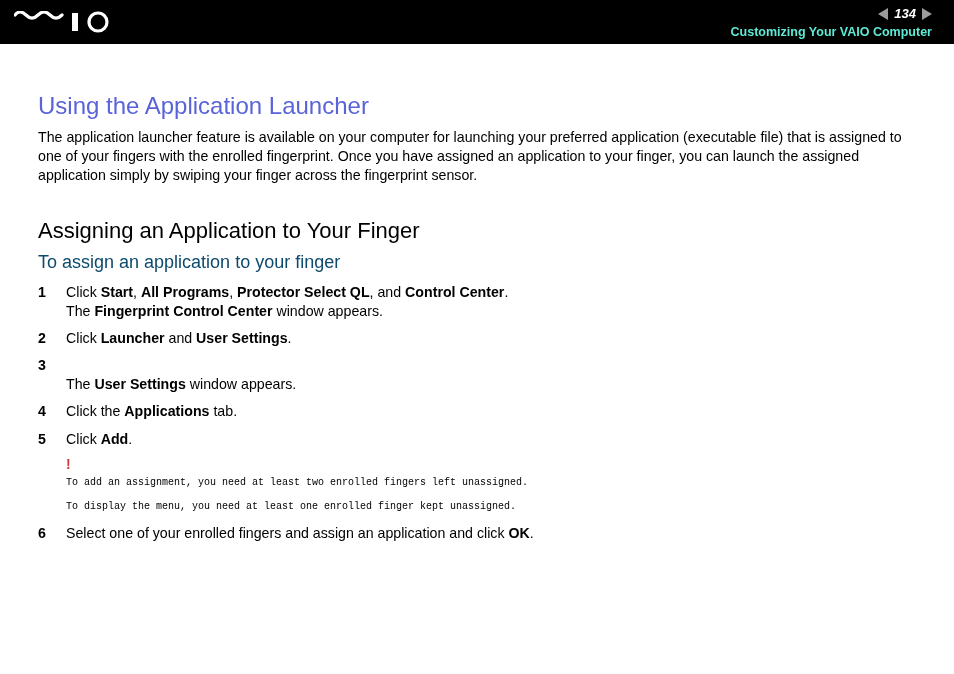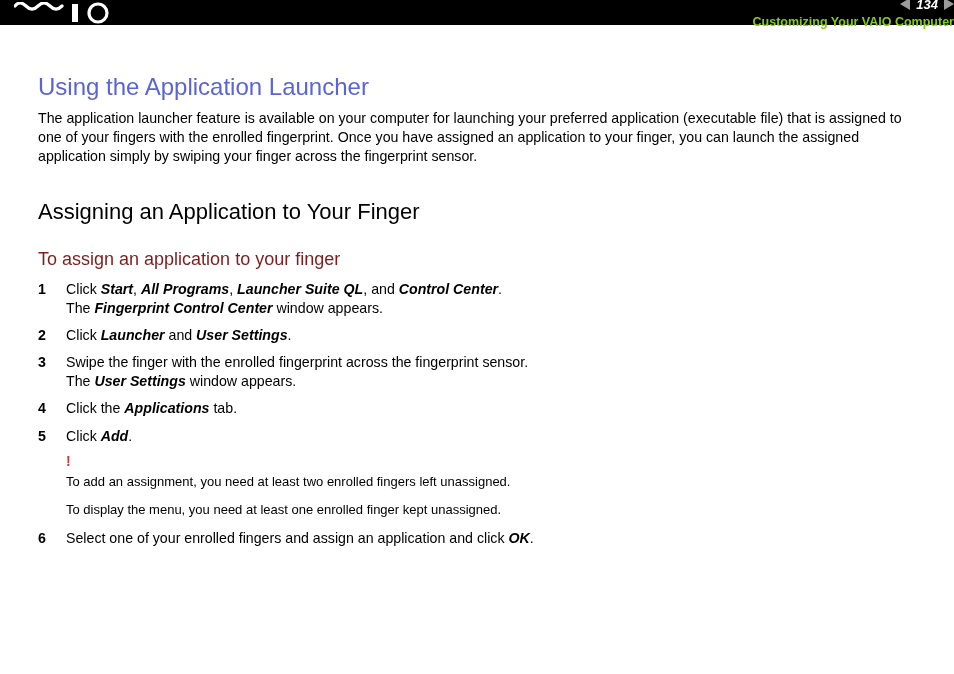--- a/index.html
+++ b/index.html
@@ -6,26 +6,26 @@
   body {
     width: 954px;
     height: 674px;
     background: #fff;
     font-family: Arial, Helvetica, sans-serif;
     color: #000;
     position: relative;
   }
   .header {
     width: 100%;
-    height: 25px;
+    height: 44px;
     background: #000;
     display: flex;
     align-items: center;
     justify-content: space-between;
-    padding: 0 0 0 14px;
+    padding: 0 22px 0 14px;
   }
   .logo {
     color: #fff;
     font-size: 28px;
     font-weight: 300;
     letter-spacing: -2px;
     font-family: Arial, sans-serif;
   }
   .logo svg { display:block; }
   .header-right {
@@ -49,48 +49,48 @@
   .tri-left, .tri-right {
     width: 0; height: 0;
     border-top: 6px solid transparent;
     border-bottom: 6px solid transparent;
   }
   .tri-left { border-right: 10px solid #9c9c9c; }
   .tri-right { border-left: 10px solid #9c9c9c; }
   .breadcrumb {
     font-size: 12.5px;
     font-weight: bold;
-    color: #84cc16;
+    color: #5eead4;
     margin-top: 1px;
   }
   .content {
     padding: 48px 33px 0 38px;
   }
   h1.section {
     color: #5a64d8;
     font-weight: 400;
     font-size: 24px;
     margin-bottom: 8px;
   }
   p.body {
     font-size: 14.2px;
     line-height: 1.35;
     margin-bottom: 32px;
   }
   h2.sub {
     font-weight: 400;
     font-size: 22px;
-    margin-bottom: 24px;
+    margin-bottom: 8px;
   }
   p.lead {
     font-size: 14.2px;
     margin-bottom: 14px;
   }
   h3.task {
-    color: #7f1d1d;
+    color: #0c4a6e;
     font-weight: 400;
     font-size: 18px;
     margin-bottom: 10px;
   }
   ol.steps {
     list-style: none;
     counter-reset: step;
   }
   ol.steps > li {
     counter-increment: step;
@@ -101,36 +101,36 @@
     margin-bottom: 8px;
   }
   ol.steps > li::before {
     content: counter(step);
     position: absolute;
     left: 0;
     top: 0;
     font-weight: bold;
     font-size: 14.2px;
   }
-  .b { font-weight: bold; font-style: italic; }
+  .b { font-weight: bold; }
   .note-block {
     margin: 6px 0 10px 28px;
     font-size: 13px;
   }
   .note-bang {
     color: #d23a3a;
     font-weight: bold;
     font-size: 14px;
     margin-bottom: 2px;
   }
   .note-p {
-    font-size: 13px;
+    font-size: 10px;
     line-height: 1.4;
     margin-bottom: 10px;
-    font-family: Liberation Sans, sans-serif;
+    font-family: Liberation Mono, monospace;
   }
 </style>
 </head>
 <body>
 
 <div class="header">
   <div class="logo">
     <svg width="104" height="22" viewBox="0 0 104 22" fill="none">
       <path d="M1 4 Q 6 -2 12 4 Q 18 10 24 4 Q 30 -2 36 4 Q 42 10 48 4" stroke="#fff" stroke-width="3.2" fill="none" stroke-linecap="round"></path>
       <rect x="58" y="2" width="6" height="18" fill="#fff"></rect>
@@ -151,28 +151,28 @@
 
   <h1 class="section">Using the Application Launcher</h1>
   <p class="body">The application launcher feature is available on your computer for launching your preferred application (executable file) that is assigned to one of your fingers with the enrolled fingerprint. Once you have assigned an application to your finger, you can launch the assigned application simply by swiping your finger across the fingerprint sensor.</p>
 
   <h2 class="sub">Assigning an Application to Your Finger</h2>
 
   <h3 class="task">To assign an application to your finger</h3>
 
   <ol class="steps">
     <li>
-      <span>Click </span><span class="b">Start</span><span>, </span><span class="b">All Programs</span><span>, </span><span class="b">Launcher Suite QL</span><span>, and </span><span class="b">Control Center</span><span>.</span><br>
+      <span>Click </span><span class="b">Start</span><span>, </span><span class="b">All Programs</span><span>, </span><span class="b">Protector Select QL</span><span>, and </span><span class="b">Control Center</span><span>.</span><br>
       <span>The </span><span class="b">Fingerprint Control Center</span><span> window appears.</span>
     </li>
     <li>
       <span>Click </span><span class="b">Launcher</span><span> and </span><span class="b">User Settings</span><span>.</span>
     </li>
     <li>
-      <span>Swipe the finger with the enrolled fingerprint across the fingerprint sensor.</span><br>
+      <br>
       <span>The </span><span class="b">User Settings</span><span> window appears.</span>
     </li>
     <li>
       <span>Click the </span><span class="b">Applications</span><span> tab.</span>
     </li>
     <li>
       <span>Click </span><span class="b">Add</span><span>.</span>
       <div class="note-block" style="margin-left:0;">
         <div class="note-bang">!</div>
         <div class="note-p">To add an assignment, you need at least two enrolled fingers left unassigned.</div>

